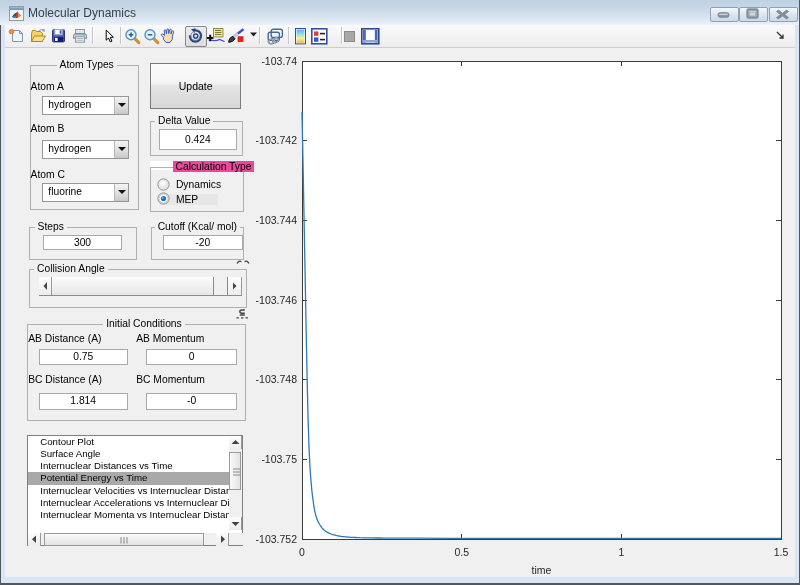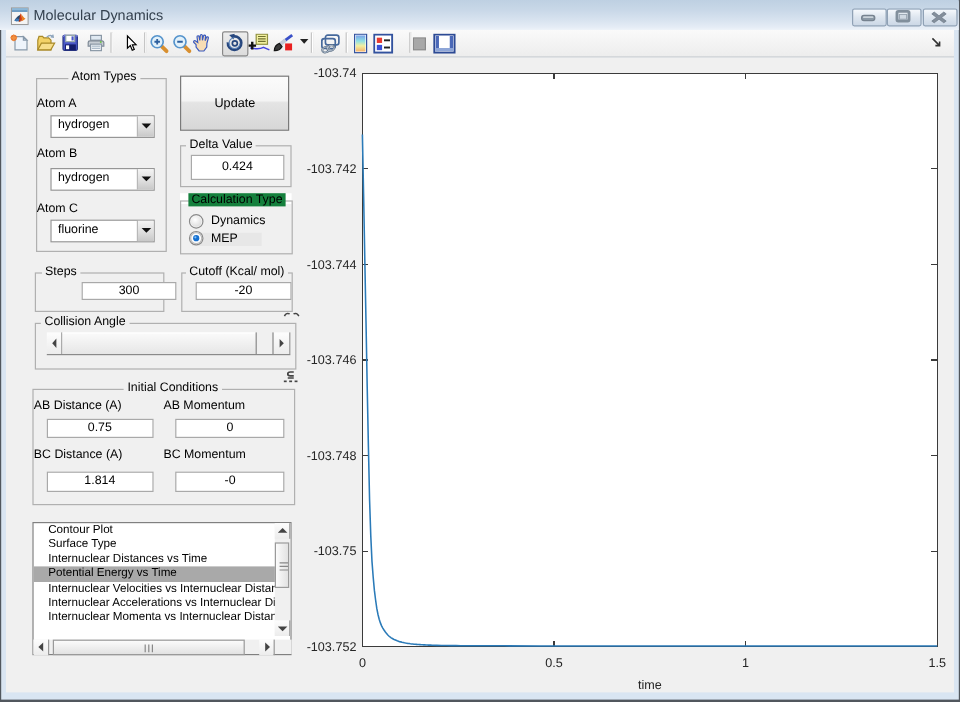--- a/index.html
+++ b/index.html
@@ -209,21 +209,21 @@
 
     <div id="updbtn">Update</div>
 
     <div class="panel" style="left:145px;top:72.9px;width:91px;height:32.8px;">
       <div class="pt" style="left:4px;">Delta Value</div>
     </div>
     <div class="edit" style="left:153.8px;top:80.8px;width:76px;height:19px;line-height:19px;">0.424</div>
 
     <div style="position:absolute;left:145px;top:113px;width:92.5px;height:9px;background:#fff;"></div>
     <div class="panel" style="left:144.5px;top:119.3px;width:92.5px;height:42.7px;">
-      <div class="pt" style="left:6px;background:#15803d;">Calculation Type</div>
+      <div class="pt" style="left:22px;background:#ec4899;">Calculation Type</div>
       <div style="position:absolute;left:9px;top:25.5px;width:58px;height:11px;background:#e7e7e7;"></div>
     </div>
     <svg style="position:absolute;left:152.3px;top:129.7px" width="13" height="13">
       <circle cx="6.5" cy="6.5" r="5.6" fill="#f4f4f4" stroke="#8a8a8a"></circle>
       <circle cx="6.5" cy="6.5" r="4.4" fill="url(#rg1)"></circle>
       <defs>
           <radialGradient id="rg1" cx="0.4" cy="0.35" r="0.8">
             <stop offset="0" stop-color="#fff"></stop>
             <stop offset="1" stop-color="#d8d8d8"></stop>
           </radialGradient>
@@ -234,21 +234,21 @@
       <circle cx="6.5" cy="6.5" r="4.6" fill="#fdfdfd" stroke="#bbb"></circle>
       <circle cx="6.5" cy="6.5" r="2.6" fill="#1670d0"></circle>
       <circle cx="5.8" cy="5.8" r="0.9" fill="#7fc0f8"></circle>
     </svg>
     <div class="lbl" style="left:170.9px;top:131.2px;">Dynamics</div>
     <div class="lbl" style="left:170.9px;top:145.8px;">MEP</div>
 
     <div class="panel" style="left:23.6px;top:179.1px;width:106.8px;height:30.6px;">
       <div class="pt" style="left:5px;">Steps</div>
     </div>
-    <div class="edit" style="left:38px;top:186.5px;width:77px;height:13px;line-height:13px;margin-left:25px;">300</div>
+    <div class="edit" style="left:38px;top:186.5px;width:77px;height:13px;line-height:13px;">300</div>
 
     <div class="panel" style="left:145.7px;top:179.1px;width:91.6px;height:30.6px;">
       <div class="pt" style="left:3px;">Cutoff (Kcal/ mol)</div>
     </div>
     <div class="edit" style="left:157.8px;top:186.5px;width:78px;height:13px;line-height:13px;">-20</div>
 
     <svg style="position:absolute;left:231px;top:210.5px" width="14" height="6">
         <path d="M1 4.5 Q2.6 1.2 5.4 2.6 M8.6 2.6 Q11.4 1.2 13 4.5" fill="none" stroke="#444" stroke-width="1.3"></path>
       </svg>
 
@@ -277,21 +277,21 @@
       <div class="lbl" style="left:0px;width:110px;top:49px;">BC Distance (A)</div>
       <div class="lbl" style="left:108px;width:110px;top:49px;">BC Momentum</div>
     </div>
     <div class="edit" style="left:33.7px;top:301px;width:87px;height:14.4px;line-height:14.4px;">0.75</div>
     <div class="edit" style="left:141.4px;top:301px;width:88.6px;height:14.4px;line-height:14.4px;">0</div>
     <div class="edit" style="left:33.7px;top:345.3px;width:87px;height:14.4px;line-height:14.4px;">1.814</div>
     <div class="edit" style="left:141.4px;top:345.3px;width:88.6px;height:14.4px;line-height:14.4px;">-0</div>
 
     <div id="listbox">
       <div class="li">Contour Plot</div>
-      <div class="li">Surface Type</div>
+      <div class="li">Surface Angle</div>
       <div class="li">Internuclear Distances vs Time</div>
       <div class="li sel">Potential Energy vs Time</div>
       <div class="li">Internuclear Velocities vs Internuclear Distance</div>
       <div class="li">Internuclear Accelerations vs Internuclear Distance</div>
       <div class="li">Internuclear Momenta vs Internuclear Distance</div>
     </div>
     <div id="vscroll">
       <div class="sbtn" style="left:0;top:0;width:13px;height:13px;"><svg width="13" height="13">
             <path d="M2.5 8 L6.5 4 L10.5 8 Z" fill="#444"></path>
           </svg></div>

